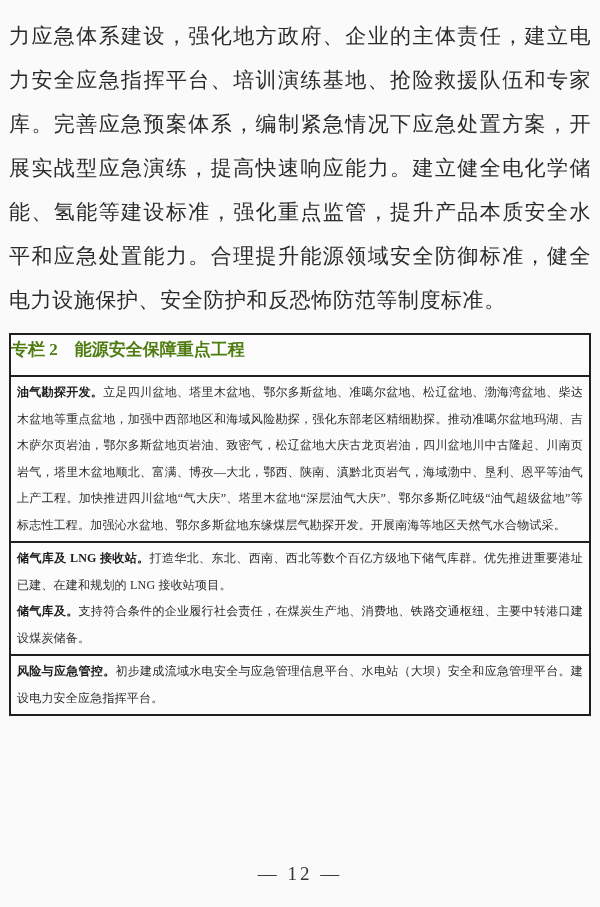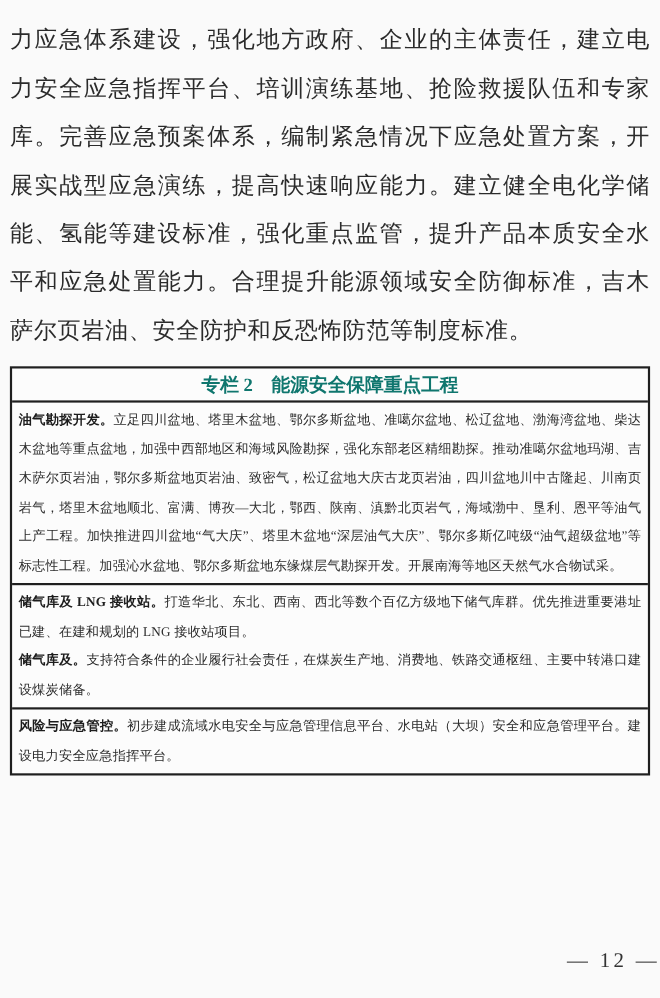--- a/index.html
+++ b/index.html
@@ -25,59 +25,58 @@
     text-align: justify;
     text-justify: inter-ideograph;
     color: #2b2b2b;
   }
   .box {
     margin-top: 11px;
     border: 2px solid #1f1f1f;
     background: #fcfcfc;
   }
   .box-header {
-    text-align: center;
     font-weight: bold;
     font-size: 17px;
     line-height: 27px;
-    padding: 1px 0 1px 0;
+    padding: 1px 0 12px 0;
     border-bottom: 2px solid #1f1f1f;
-    color: #0f766e;
+    color: #4d7c0f;
   }
   .box-row {
     padding: 2px 6px 3px 6px;
     border-bottom: 2px solid #1f1f1f;
   }
   .box-row:last-child { border-bottom: none; }
   .box-para {
     font-size: 12px;
     line-height: 26.5px;
     text-align: justify;
     text-justify: inter-ideograph;
     letter-spacing: 0.2px;
     color: #2b2b2b;
   }
   .lead { font-weight: bold; color: #1d1d1d; }
   .page-number {
     position: absolute;
     left: 0;
     bottom: 22px;
     width: 100%;
-    text-align: right;
+    text-align: center;
     font-size: 19px;
     letter-spacing: 3px;
     color: #333;
   }
 </style>
 </head>
 <body>
 
 <div class="page">
 
-  <p class="intro">力应急体系建设，强化地方政府、企业的主体责任，建立电力安全应急指挥平台、培训演练基地、抢险救援队伍和专家库。完善应急预案体系，编制紧急情况下应急处置方案，开展实战型应急演练，提高快速响应能力。建立健全电化学储能、氢能等建设标准，强化重点监管，提升产品本质安全水平和应急处置能力。合理提升能源领域安全防御标准，吉木萨尔页岩油、安全防护和反恐怖防范等制度标准。</p>
+  <p class="intro">力应急体系建设，强化地方政府、企业的主体责任，建立电力安全应急指挥平台、培训演练基地、抢险救援队伍和专家库。完善应急预案体系，编制紧急情况下应急处置方案，开展实战型应急演练，提高快速响应能力。建立健全电化学储能、氢能等建设标准，强化重点监管，提升产品本质安全水平和应急处置能力。合理提升能源领域安全防御标准，健全电力设施保护、安全防护和反恐怖防范等制度标准。</p>
 
   <div class="box">
 
     <div class="box-header">专栏 2　能源安全保障重点工程</div>
 
     <div class="box-row">
       <p class="box-para"><span class="lead">油气勘探开发。</span><span>立足四川盆地、塔里木盆地、鄂尔多斯盆地、准噶尔盆地、松辽盆地、渤海湾盆地、柴达木盆地等重点盆地，加强中西部地区和海域风险勘探，强化东部老区精细勘探。推动准噶尔盆地玛湖、吉木萨尔页岩油，鄂尔多斯盆地页岩油、致密气，松辽盆地大庆古龙页岩油，四川盆地川中古隆起、川南页岩气，塔里木盆地顺北、富满、博孜—大北，鄂西、陕南、滇黔北页岩气，海域渤中、垦利、恩平等油气上产工程。加快推进四川盆地“气大庆”、塔里木盆地“深层油气大庆”、鄂尔多斯亿吨级“油气超级盆地”等标志性工程。加强沁水盆地、鄂尔多斯盆地东缘煤层气勘探开发。开展南海等地区天然气水合物试采。</span></p>
     </div>
 
     <div class="box-row">

